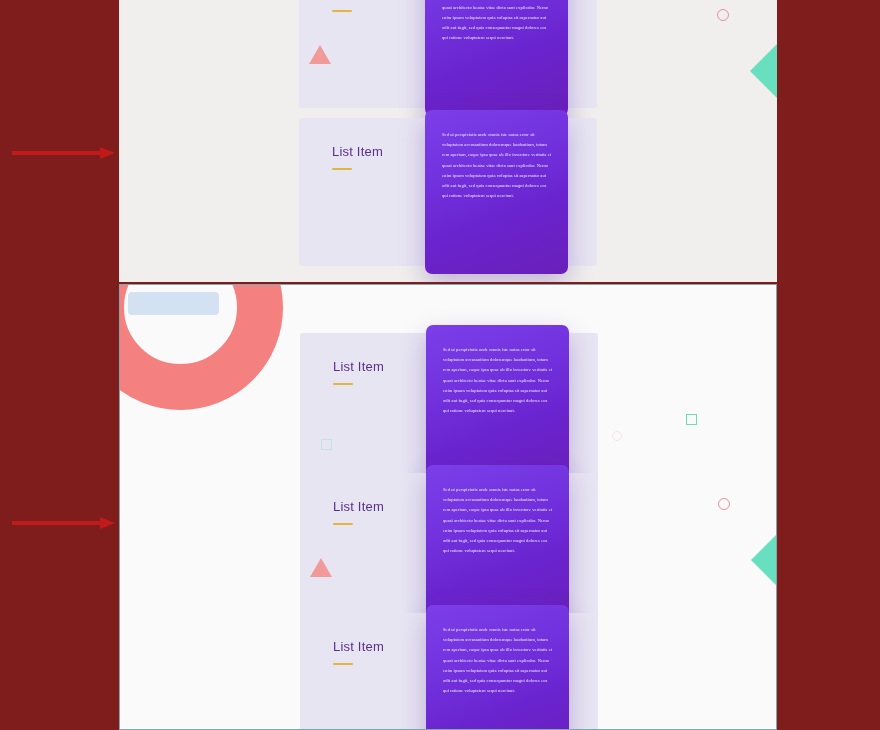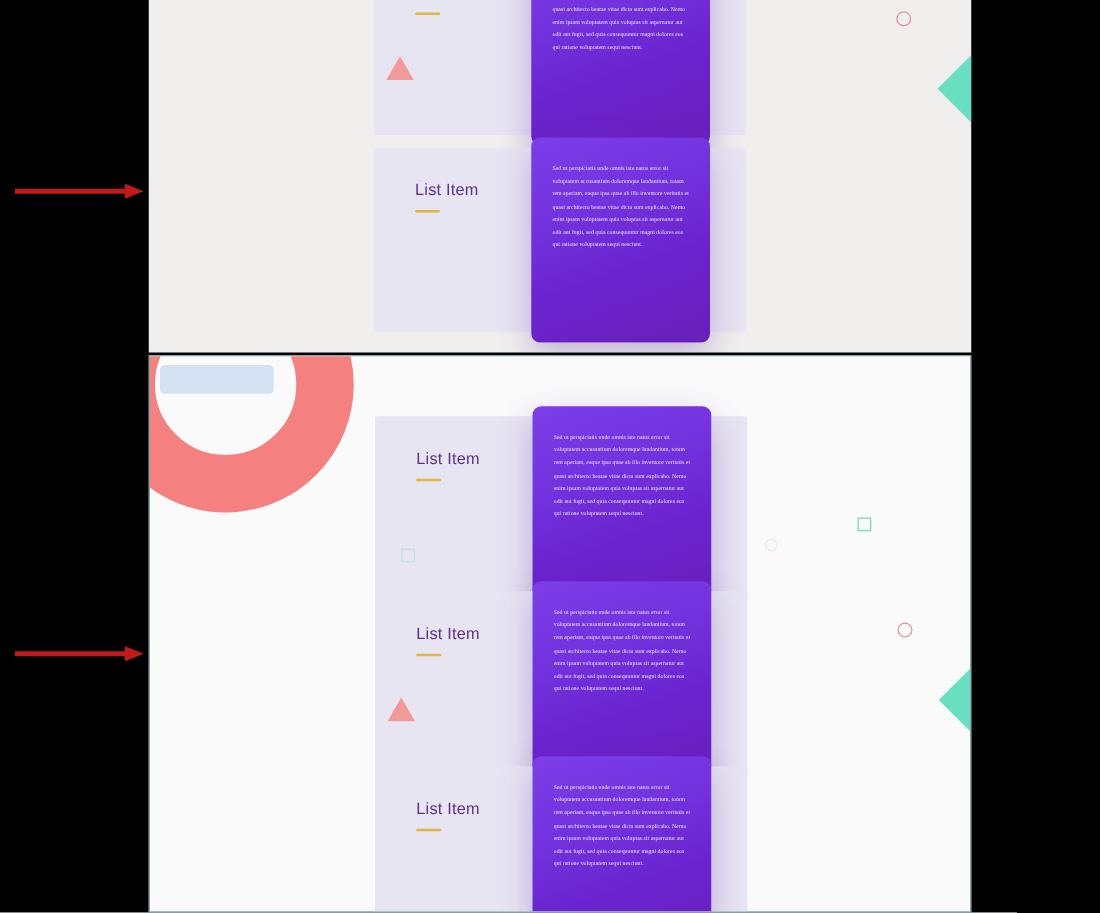--- a/index.html
+++ b/index.html
@@ -9,21 +9,21 @@
     height: 730px;
     overflow: hidden;
     background: #eef2f7;
     font-family: "Liberation Sans", sans-serif;
   }
 
   #stage {
     position: relative;
     width: 880px;
     height: 730px;
-    background: #000000;
+    background: #7f1d1d;
     overflow: hidden;
   }
 
   
   .section {
     position: absolute;
     left: 119px;
     width: 658px;
     overflow: hidden;
   }

